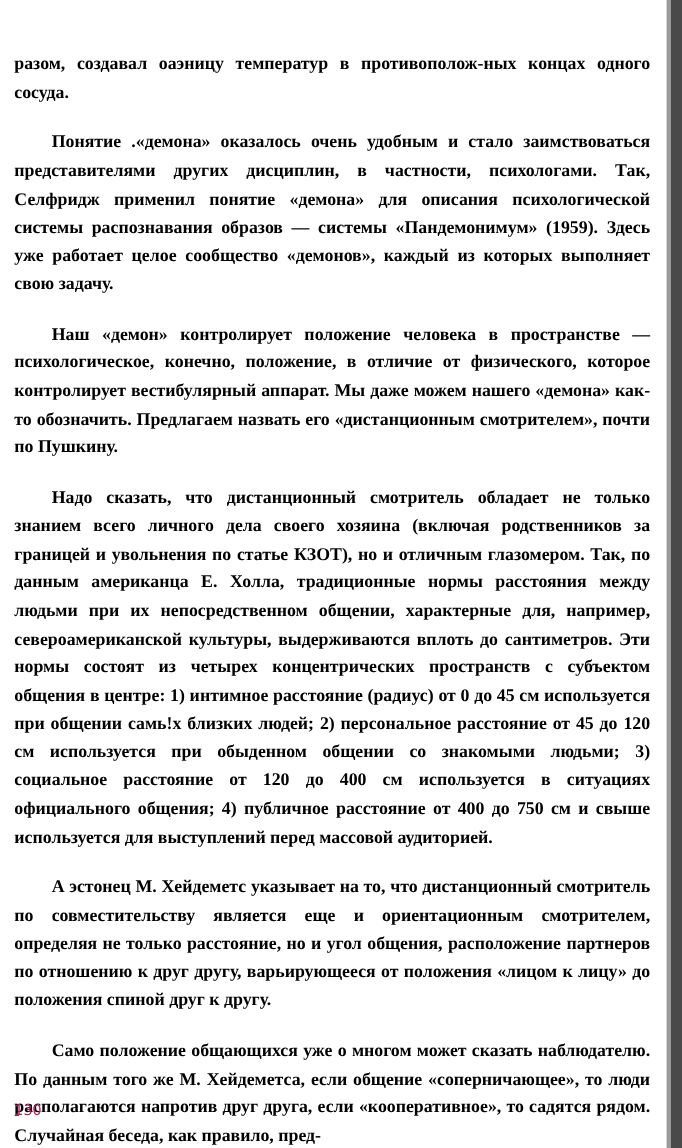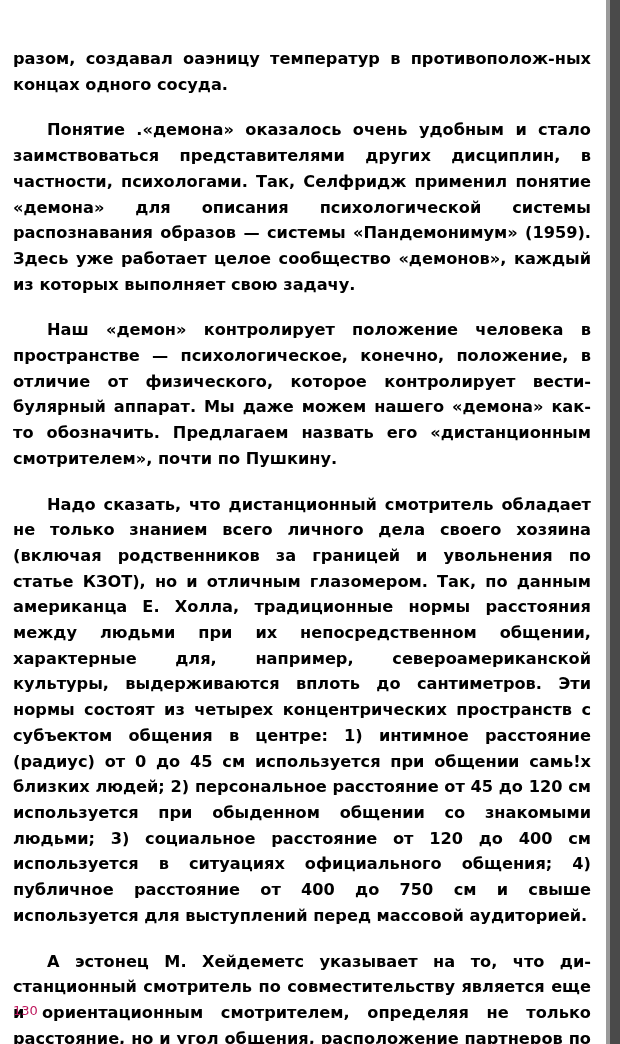--- a/index.html
+++ b/index.html
@@ -45,20 +45,21 @@
     width: 578px;
     color: #000000;
     font-size: 16.2px;
     line-height: 25.7px;
     text-align: justify;
     font-weight: 700;
     letter-spacing: 0px;
   }
   p {
     margin: 0;
+    font-family: Liberation Serif, serif;
   }
   p.indent {
     text-indent: 34px;
     margin-top: 20px;
   }
   .page-number {
     position: absolute;
     left: 13px;
     top: 1003px;
     font-size: 13px;

